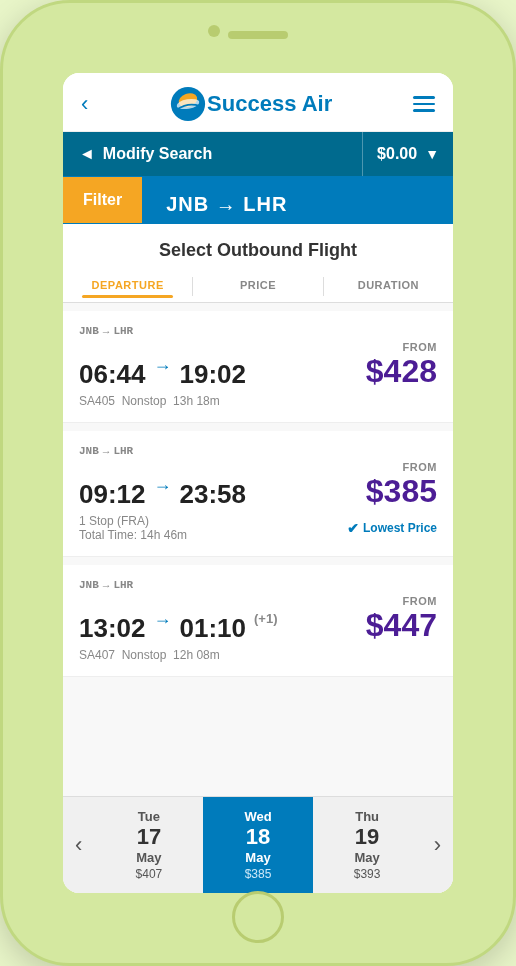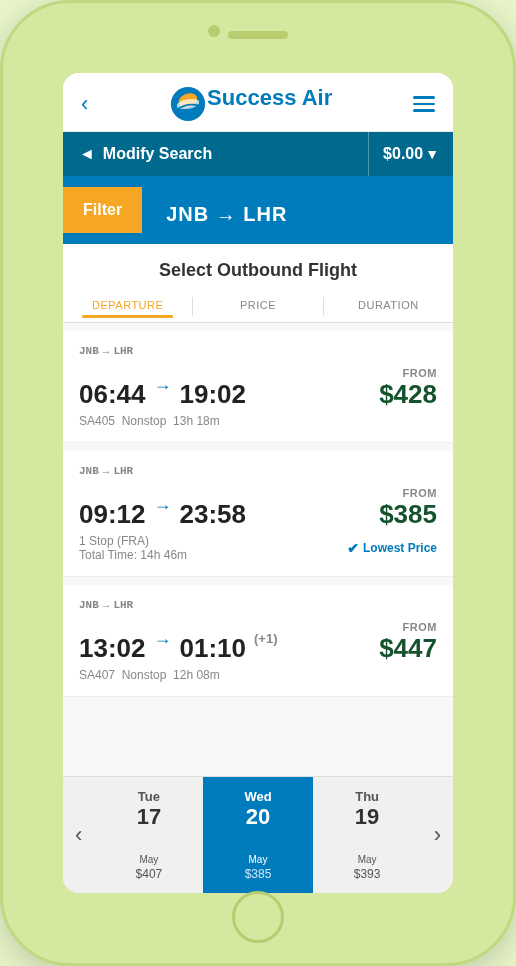--- a/index.html
+++ b/index.html
@@ -75,21 +75,21 @@
       flex-shrink: 0;
     }
     .header-back {
       font-size: 22px;
       color: #007bbb;
       font-weight: 300;
       cursor: pointer;
     }
     .logo-area {
       display: flex;
-      align-items: flex-start;
+      align-items: center;
     }
     .logo-icon {
       width: 38px;
       height: 38px;
     }
     .logo-text {
       font-size: 22px;
       font-weight: 700;
       color: #007bbb;
     }
@@ -133,42 +133,42 @@
       font-weight: 600;
     }
     .modify-divider {
       width: 1px;
       height: 44px;
       background: rgba(255,255,255,0.3);
     }
     .modify-price {
       display: flex;
       align-items: center;
-      gap: 2px;
+      gap: 8px;
       padding: 4px 14px;
     }
     .modify-price-text {
       color: #fff;
       font-size: 16px;
       font-weight: 600;
     }
     .modify-price-arrow {
       color: #fff;
       font-size: 14px;
     }
     
     .route-bar {
       background: #007bbb;
       display: flex;
       align-items: center;
       padding: 0;
       flex-shrink: 0;
       position: relative;
       overflow: hidden;
-      height: 68px;
+      height: 48px;
     }
     .filter-btn {
       background: #f5a623;
       color: #fff;
       font-size: 16px;
       font-weight: 700;
       padding: 14px 20px;
       cursor: pointer;
       white-space: nowrap;
       flex-shrink: 0;
@@ -202,21 +202,21 @@
       display: flex;
       background: #fff;
       border-bottom: 1px solid #ddd;
       flex-shrink: 0;
     }
     .sort-tab {
       flex: 1;
       text-align: center;
       padding: 8px 19px 4px;
       font-size: 11px;
-      font-weight: 400;
+      font-weight: 700;
       color: #888;
       letter-spacing: 0.5px;
       cursor: pointer;
       position: relative;
     }
     .sort-tab.active {
       color: #f5a623;
     }
     .sort-tab.active::after {
       content: '';
@@ -289,23 +289,23 @@
     .flight-price-col {
       text-align: right;
     }
     .flight-from {
       font-size: 11px;
       color: #888;
       font-weight: 600;
       letter-spacing: 0.5px;
     }
     .flight-price {
-      font-size: 26px;
-      font-weight: 700;
-      color: #14532d;
+      font-size: 32px;
+      font-weight: 700;
+      color: #4c1d95;
       text-align: right;
     }
     .flight-info-row {
       display: flex;
       align-items: center;
       justify-content: space-between;
       margin-top: 2px;
     }
     .flight-info-left {
       font-size: 12px;
@@ -367,24 +367,23 @@
     }
     .date-num {
       font-size: 22px;
       font-weight: 700;
       color: #333;
     }
     .date-item.active .date-num {
       color: #fff;
     }
     .date-month {
-      font-size: 10px;
+      font-size: 13px;
       color: #555;
-      font-weight: 400;
-      margin-top: 24px;
+      font-weight: 700;
     }
     .date-item.active .date-month {
       color: #fff;
     }
     .date-price {
       font-size: 12px;
       color: #555;
       margin-top: 2px;
     }
     .date-item.active .date-price {
@@ -542,21 +541,21 @@
       <div class="date-nav-arrow">‹</div>
       <div class="date-nav-items">
         <div class="date-item">
           <span class="date-day">Tue</span>
           <span class="date-num">17</span>
           <span class="date-month">May</span>
           <span class="date-price">$407</span>
         </div>
         <div class="date-item active">
           <span class="date-day">Wed</span>
-          <span class="date-num">20</span>
+          <span class="date-num">18</span>
           <span class="date-month">May</span>
           <span class="date-price">$385</span>
         </div>
         <div class="date-item">
           <span class="date-day">Thu</span>
           <span class="date-num">19</span>
           <span class="date-month">May</span>
           <span class="date-price">$393</span>
         </div>
       </div>

